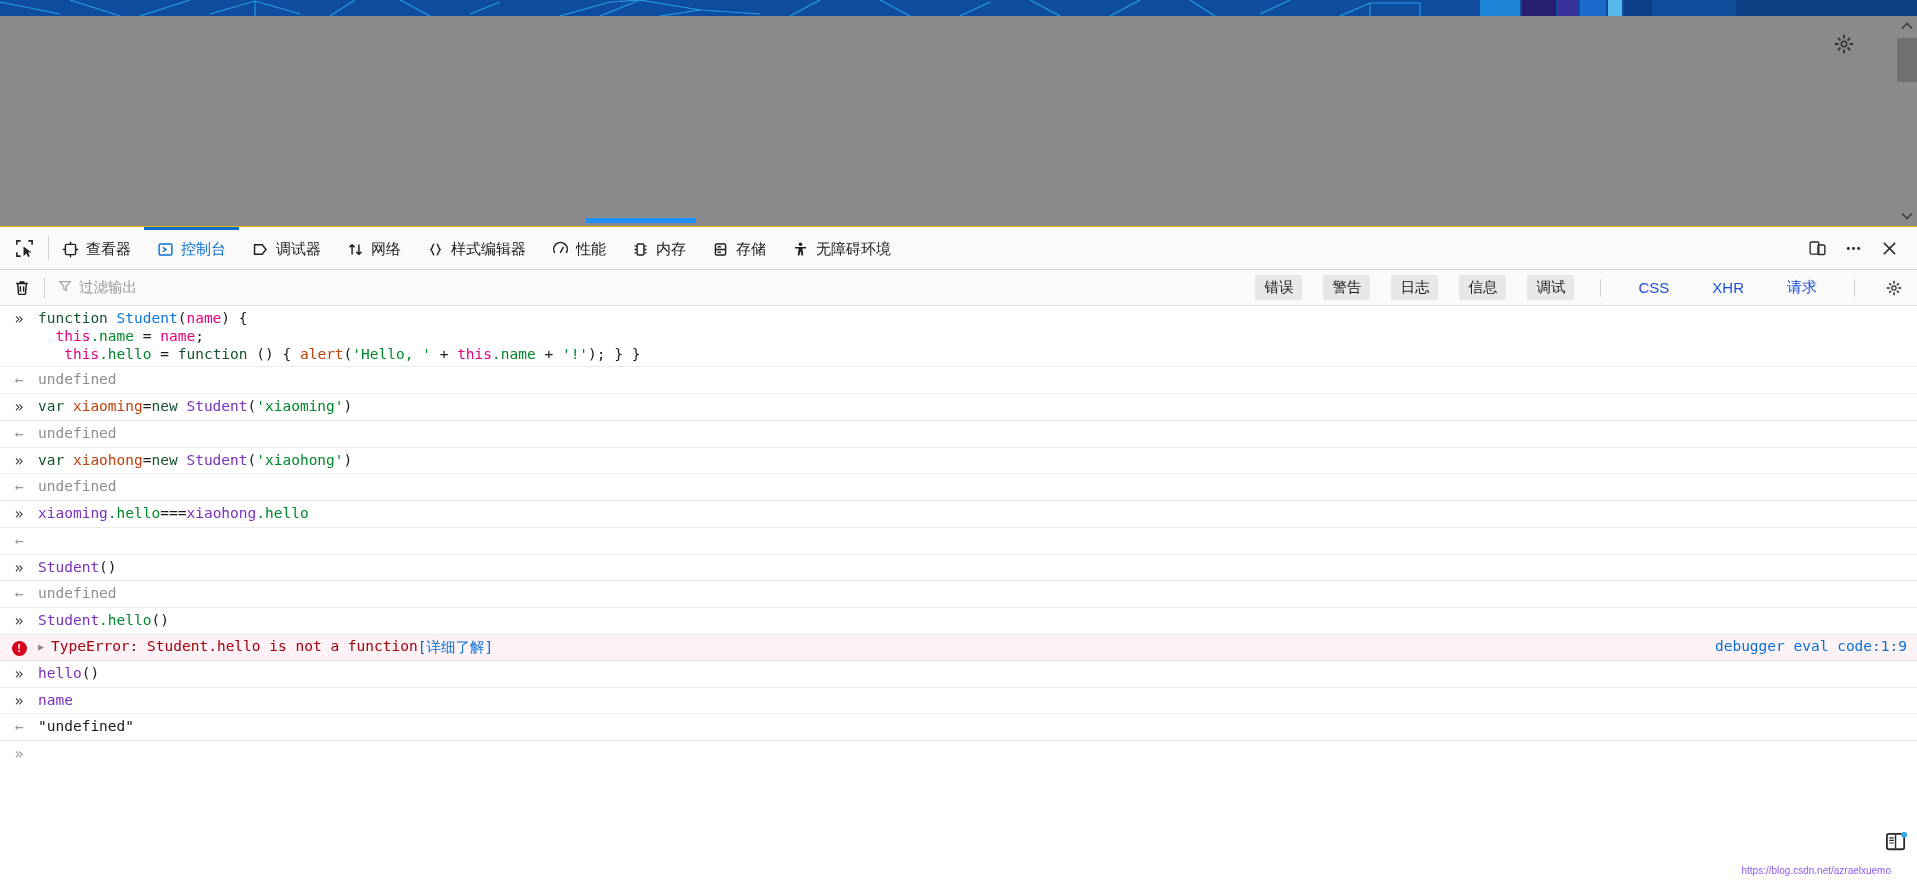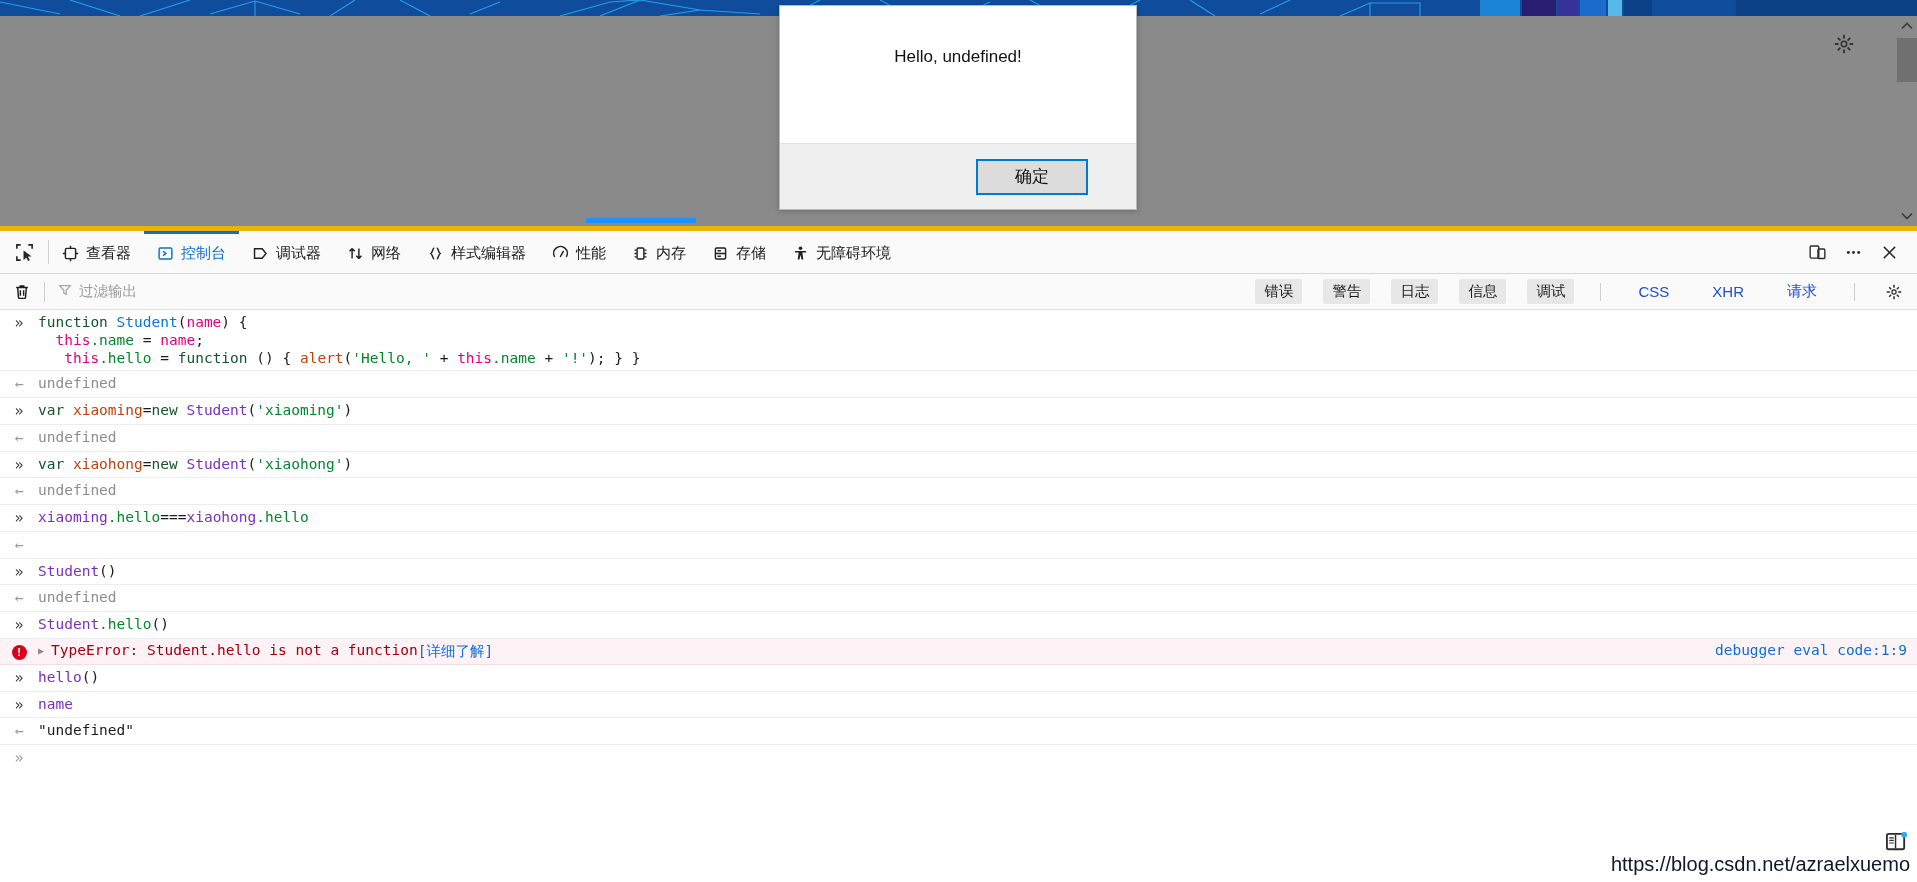--- a/index.html
+++ b/index.html
@@ -85,21 +85,21 @@
     border: 2px solid #0078d7;
     font-size: 17px; font-family: "Liberation Sans", sans-serif;
     cursor: pointer;
     display: flex; align-items: center; justify-content: center;
   }
 
   
   .devtools {
     position: absolute; left: 0; top: 226px; width: 1917px; height: 656px;
     background: #ffffff;
-    border-top: 5px solid #eab308;
+    border-top: 1px solid #eab308;
     display: flex; flex-direction: column;
   }
 
   
   .dt-toolbar {
     height: 43px; min-height: 43px;
     background: #fafafa;
     border-bottom: 1px solid #d7d7d7;
     display: flex; align-items: stretch;
     font-size: 15px;
@@ -213,22 +213,22 @@
     color: #8a8a8a; font-size: 10px; margin-right: 7px; margin-top: 3px; cursor: pointer;
   }
   .err-text { color: #a4000f; }
   .err-link { color: #0a6fd4; cursor: pointer; }
   .err-src {
     margin-left: auto; color: #0a6fd4; cursor: pointer; white-space: nowrap;
   }
 
   
   .watermark {
-    position: absolute; right: 7px; bottom: 6px;
-    color: #0f172a; font-size: 20px;
+    position: absolute; right: 26px; bottom: 6px;
+    color: #8b5cf6; font-size: 10px;
     font-family: "Liberation Sans", sans-serif;
     user-select: none; pointer-events: none;
   }
   .book-badge {
     position: absolute; right: 10px; bottom: 30px;
     width: 22px; height: 20px;
   }
 </style>
 </head>
 <body>
@@ -279,28 +279,20 @@
       <div class="arrow down">
         <svg viewBox="0 0 12 8" width="12" height="8" fill="none" stroke="#3b3b3b" stroke-width="1.6">
           <path d="M1 1.5 L6 6.5 L11 1.5"></path>
         </svg>
       </div>
     </div>
 
     <div class="page-strip"></div>
   </div>
 
-  <div class="alert">
-    <div class="alert-body">
-      <div class="alert-msg">Hello, undefined!</div>
-    </div>
-    <div class="alert-footer">
-      <div class="alert-ok">确定</div>
-    </div>
-  </div>
 
   <div class="devtools">
 
     <div class="dt-toolbar">
       <div class="dt-picker">
         <svg viewBox="0 0 22 22" width="21" height="21" fill="none" stroke="#252525" stroke-width="1.7">
           <path d="M3 7V3h4M19 7V3h-4M3 15v4h4"></path>
           <path d="M10 9 L10 19 L12.8 16.2 L14.8 20 L16.6 19 L14.6 15.3 L18.4 15.1 Z" fill="#252525" stroke="none"></path>
         </svg>
       </div>

